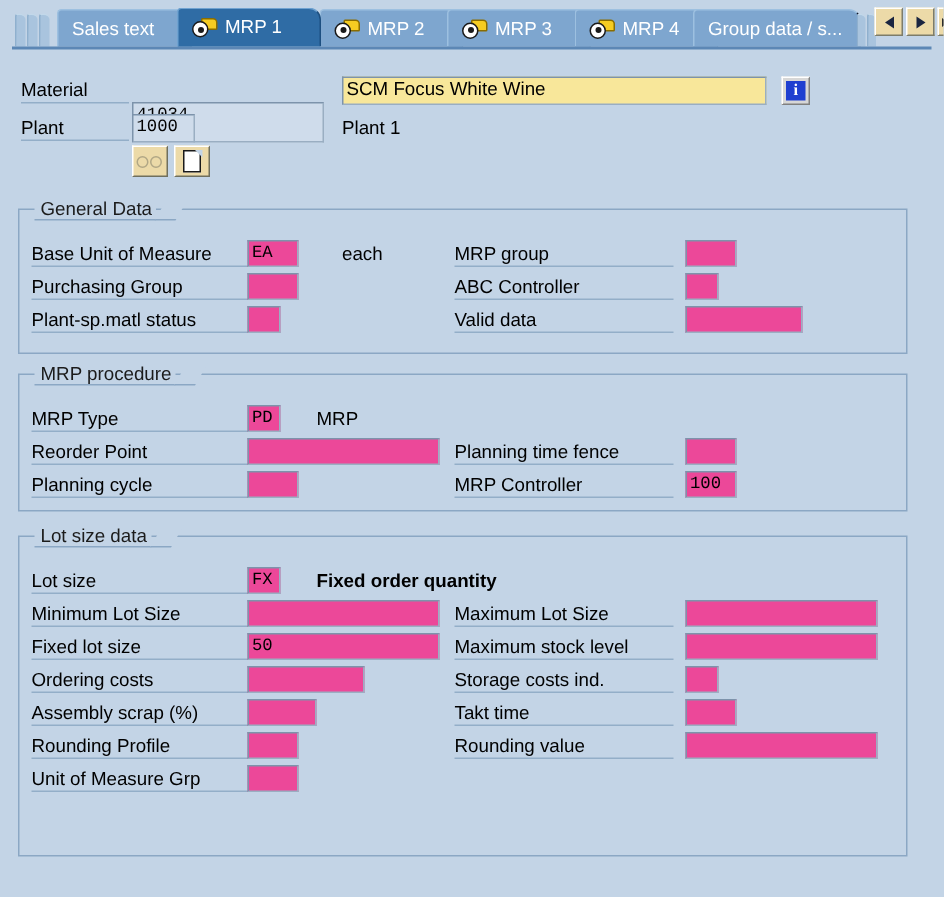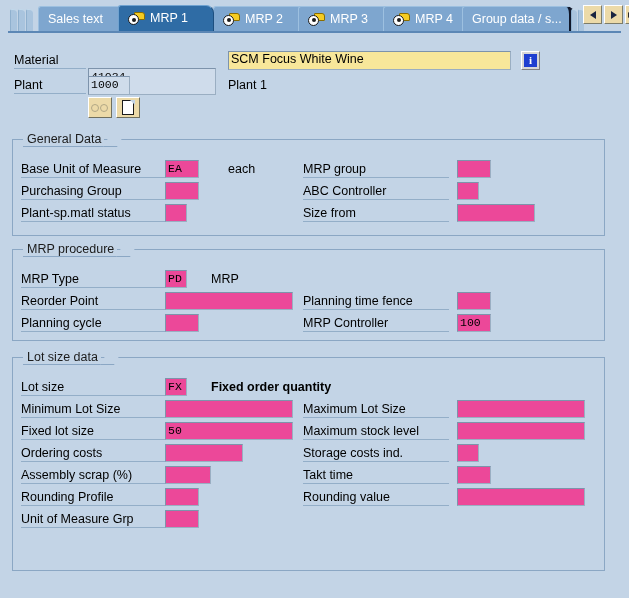--- a/index.html
+++ b/index.html
@@ -31,21 +31,21 @@
     background: #5c87b5;
   }
   .tab {
     position: absolute;
     top: 6px;
     height: 25px;
     background: #7ea6cf;
     color: #ffffff;
     border-top: 1px solid #9dc0e0;
     border-left: 1px solid #9dc0e0;
-    border-right: 5px solid #0f172a;
+    border-right: 1px solid #0f172a;
     border-radius: 3px 8px 0 0;
     display: flex;
     align-items: center;
     padding: 0 9px;
     font-size: 12.5px;
     white-space: nowrap;
     cursor: pointer;
     transform: skewX(0deg);
   }
   .tab.active {
@@ -331,21 +331,21 @@
         <div class="lbl lbl-ul" style="left: 8px; top: 44px; width: 146px;">Purchasing Group</div>
         <div class="fld" style="left: 152px; top: 42px; width: 34px; height: 18px;"></div>
         <div class="lbl lbl-ul" style="left: 8px; top: 66px; width: 146px;">Plant-sp.matl status</div>
         <div class="fld" style="left: 152px; top: 64px; width: 22px; height: 18px;"></div>
       </div>
     <div id="general-right">
         <div class="lbl lbl-ul" style="left: 290px; top: 22px; width: 146px;">MRP group</div>
         <div class="fld" style="left: 444px; top: 20px; width: 34px; height: 18px;"></div>
         <div class="lbl lbl-ul" style="left: 290px; top: 44px; width: 146px;">ABC Controller</div>
         <div class="fld" style="left: 444px; top: 42px; width: 22px; height: 18px;"></div>
-        <div class="lbl lbl-ul" style="left: 290px; top: 66px; width: 146px;">Size from</div>
+        <div class="lbl lbl-ul" style="left: 290px; top: 66px; width: 146px;">Valid data</div>
         <div class="fld" style="left: 444px; top: 64px; width: 78px; height: 18px;"></div>
       </div>
   </div>
 
   <div class="group" style="left:12px; top:249px; width:593px; height:92px;">
     <div class="group-title">MRP procedure</div>
     <div id="mrp-left">
         <div class="lbl lbl-ul" style="left: 8px; top: 22px; width: 146px;">MRP Type</div>
         <div class="fld" style="left: 152px; top: 20px; width: 22px; height: 18px; font-family: Liberation Mono, monospace;">PD</div>
         <div class="statictext" style="left: 198px; top: 22px; text-align: center;">MRP</div>

